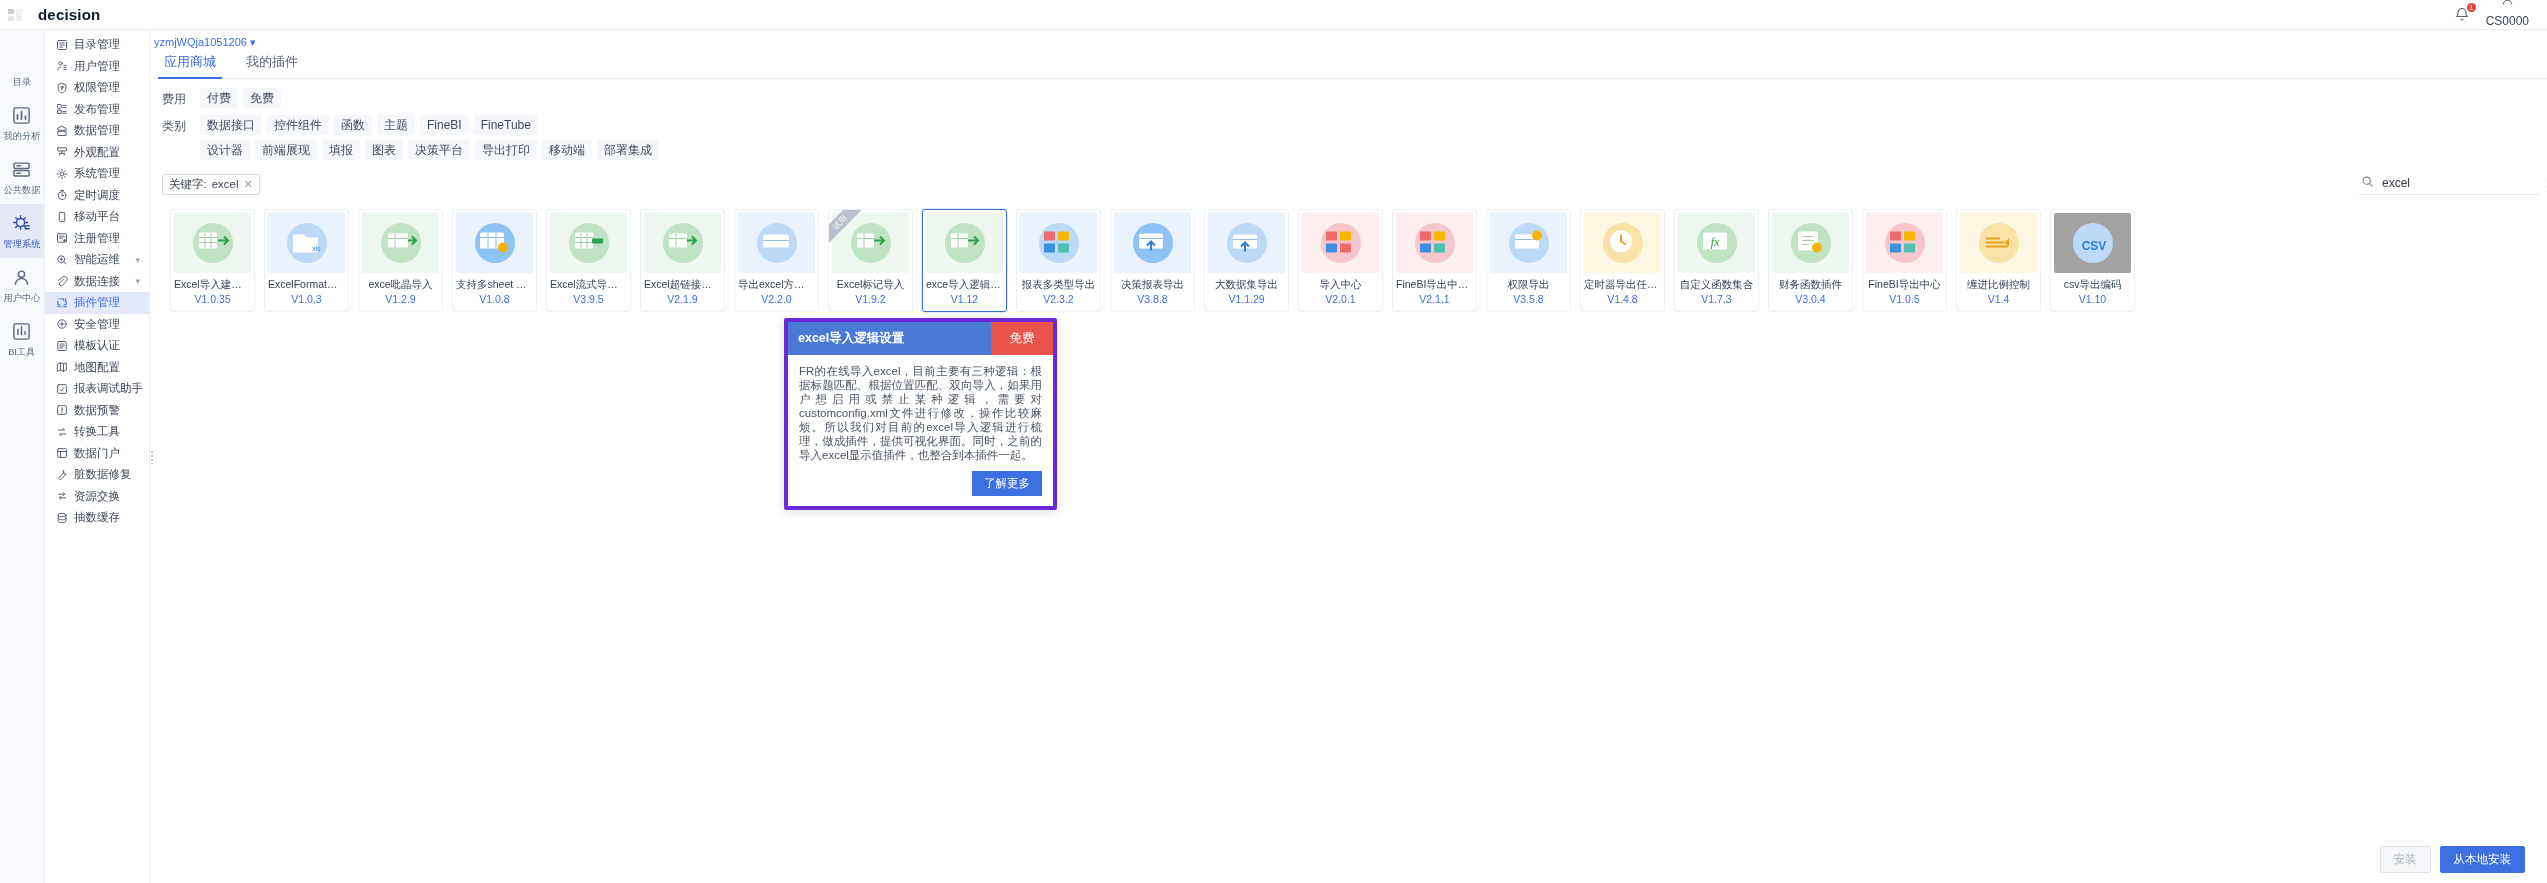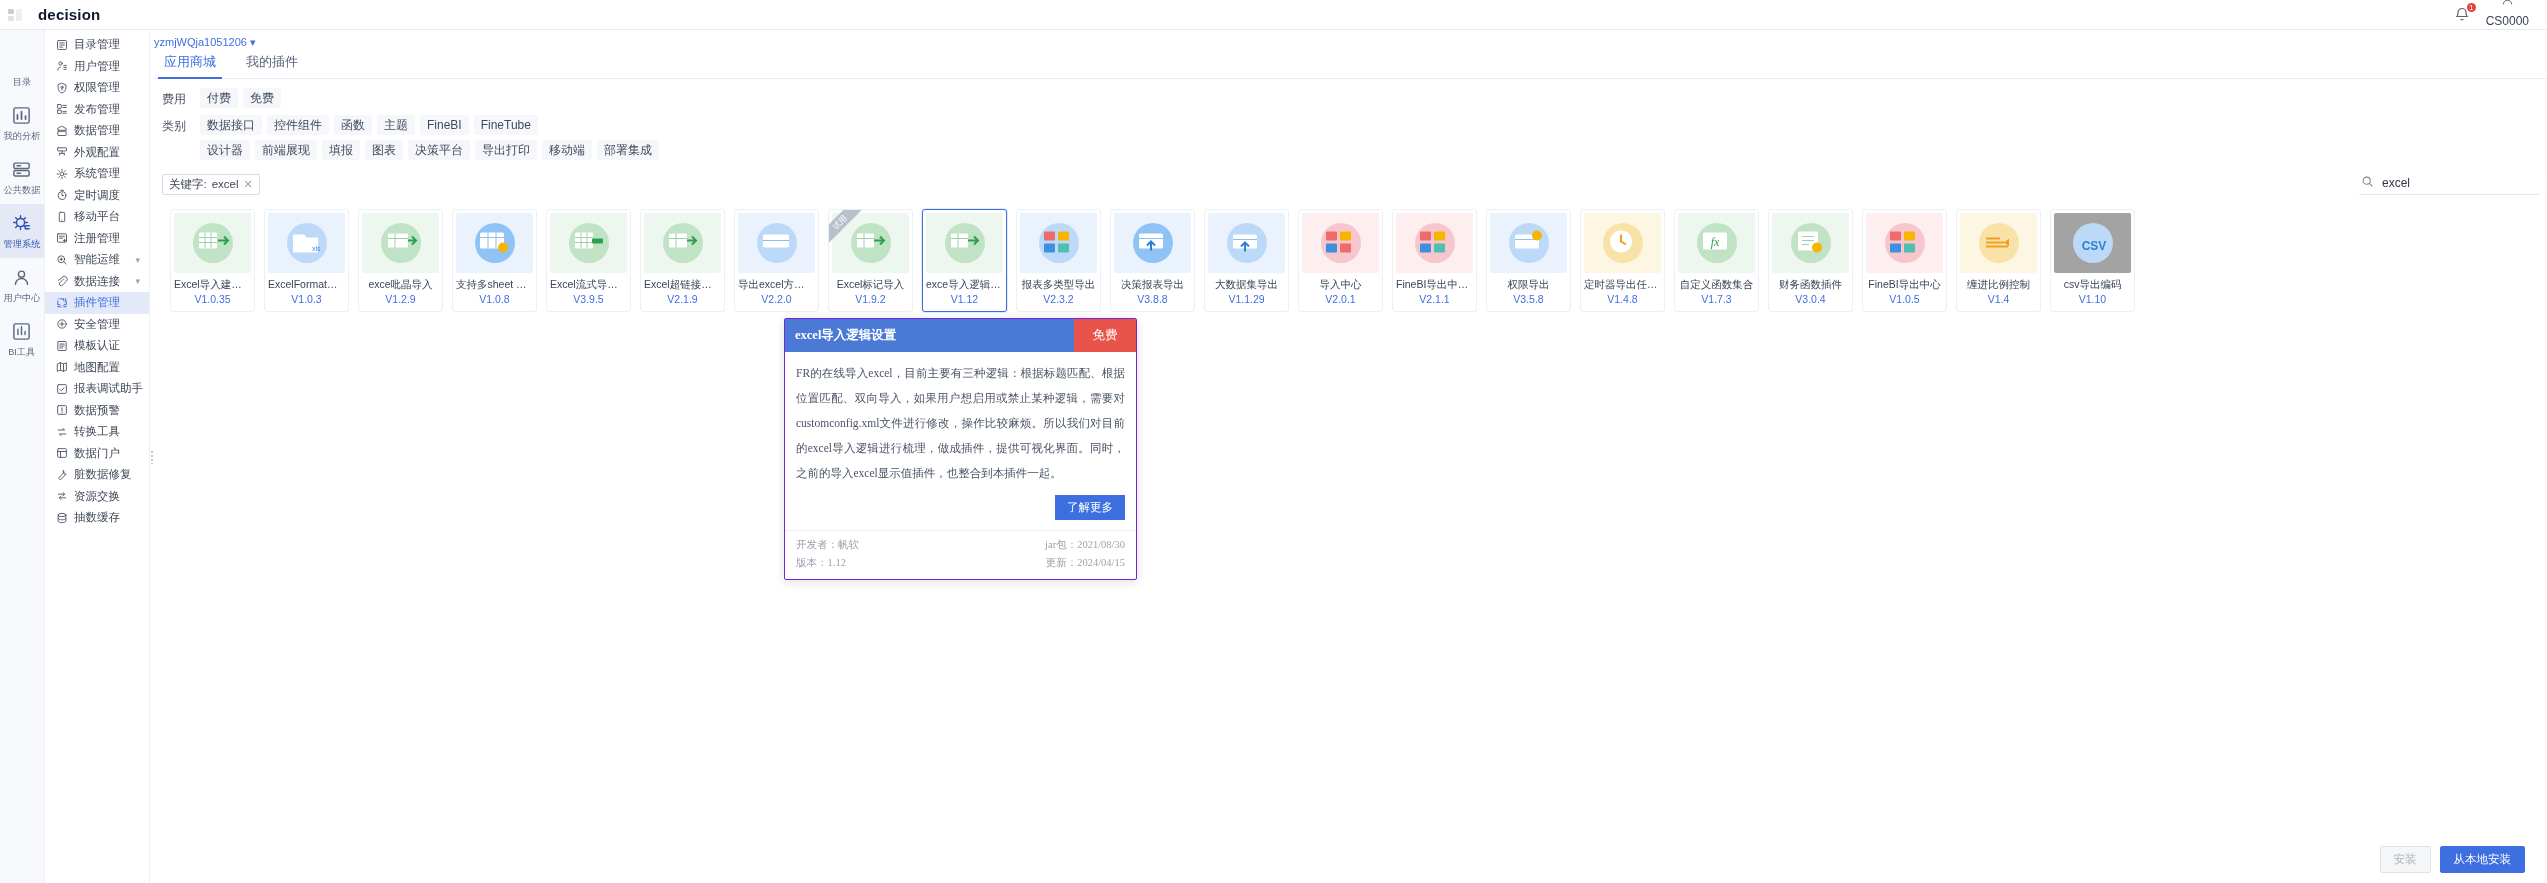--- a/index.html
+++ b/index.html
@@ -123,34 +123,34 @@
   .ribbon {
     position:absolute; top:0; left:0; width:34px; height:34px; overflow:hidden; pointer-events:none;
   }
   .ribbon span {
     position:absolute; display:block; width:52px; padding:1px 0; background:#b9c0cc; color:#fff;
     font-size:8px; text-align:center; transform:rotate(-45deg); left:-15px; top:6px;
   }
 
   
   .popup {
-    position:absolute; width:353px; background:#fff; border:1px solid #6d28d9;
-    box-shadow:0 2px 10px rgba(20,30,50,.14); border-radius:2px; z-index:40;font-family:Liberation Serif, serif;
+    position:absolute; width:273px; background:#fff; border:4px solid #6d28d9;
+    box-shadow:0 2px 10px rgba(20,30,50,.14); border-radius:2px; z-index:40;
   }
   .popup-head { display:flex; align-items:stretch; }
   .popup-title {
     flex:1; background:#4a79d6; color:#fff; font-size:12.5px; font-weight:bold;
     padding:8px 10px; white-space:nowrap; overflow:hidden; text-overflow:ellipsis;
   }
   .popup-price {
     width:62px; background:#e8544a; color:#fff; font-size:12.5px;
     display:flex; align-items:center; justify-content:center;
   }
   .popup-body { padding:9px 11px 10px 11px; }
-  .popup-desc { font-size:11.5px; line-height:25px; color:#4a5466; text-align:justify; }
+  .popup-desc { font-size:11.5px; line-height:14px; color:#4a5466; text-align:justify; }
   .popup-more-wrap { display:flex; justify-content:flex-end; margin-top:9px; }
   .btn-more {
     background:#3d6fe0; color:#fff; font-size:11.5px; border:none; border-radius:0;
     padding:5px 12px; cursor:pointer; font-family:inherit;
   }
   .popup-foot {
     border-top:1px solid #eceff3; padding:7px 11px 9px 11px;
     display:grid; grid-template-columns:1fr 1fr; gap:4px 6px;
     font-size:10.5px; color:#9aa3b0;
   }
@@ -810,26 +810,20 @@
           <div class="popup-head">
             <div class="popup-title">excel导入逻辑设置</div>
             <div class="popup-price">免费</div>
           </div>
           <div class="popup-body">
             <div class="popup-desc">FR的在线导入excel，目前主要有三种逻辑：根据标题匹配、根据位置匹配、双向导入，如果用户想启用或禁止某种逻辑，需要对customconfig.xml文件进行修改，操作比较麻烦。所以我们对目前的excel导入逻辑进行梳理，做成插件，提供可视化界面。同时，之前的导入excel显示值插件，也整合到本插件一起。</div>
             <div class="popup-more-wrap">
               <button class="btn-more">了解更多</button>
             </div>
           </div>
-          <div class="popup-foot">
-            <div>开发者：帆软</div>
-            <div class="r">jar包：2021/08/30</div>
-            <div>版本：1.12</div>
-            <div class="r">更新：2024/04/15</div>
-          </div>
         </div>
 
         <div class="actionbar">
           <button class="btn">安装</button>
           <button class="btn primary">从本地安装</button>
         </div>
       </div>
 
     </div>
   </div>

